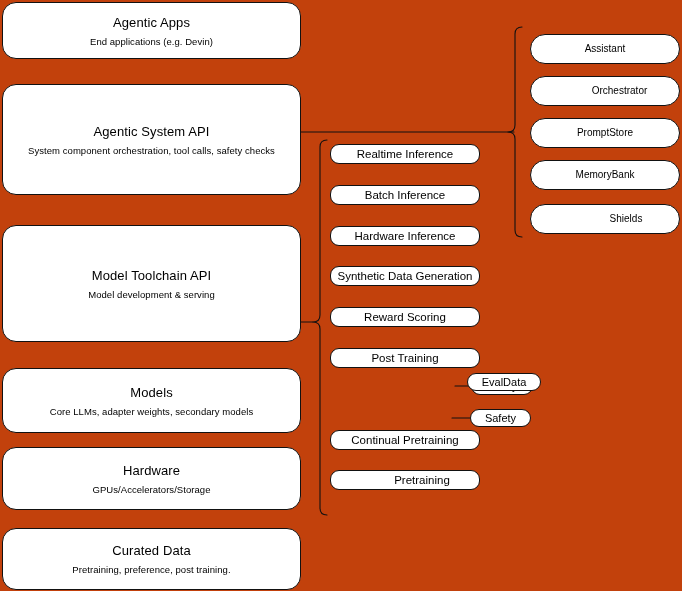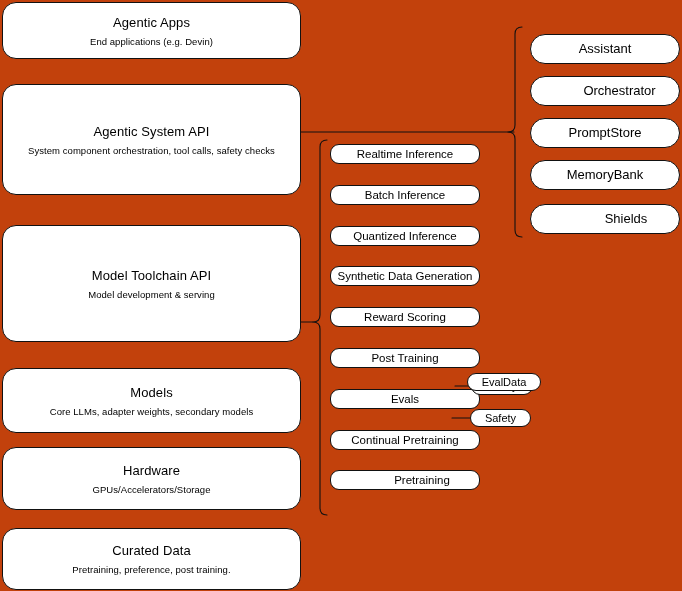--- a/index.html
+++ b/index.html
@@ -55,21 +55,21 @@
     height: 20px;
     font-size: 11.5px;
     line-height: 14px;
   }
   
   .comp {
     border-radius: 15px;
     left: 530px;
     width: 150px;
     height: 30px;
-    font-size: 13px;
+    font-size: 10px;
     line-height: 14px;
   }
   
   .pill {
     border-radius: 11px;
     font-size: 11px;
     line-height: 13px;
     height: 18px;
     z-index: 5;
   }
@@ -138,33 +138,30 @@
     <div class="subtitle">Pretraining, preference, post training.</div>
   </div>
 
   <div class="node cap" style="top:144px;">
     <span>Realtime Inference</span>
   </div>
   <div class="node cap" style="top:185px;">
     <span>Batch Inference</span>
   </div>
   <div class="node cap" style="top:226px;">
-    <span>Quantized Inference</span>
+    <span>Hardware Inference</span>
   </div>
   <div class="node cap" style="top:266px;">
     <span>Synthetic Data Generation</span>
   </div>
   <div class="node cap" style="top:307px;">
     <span>Reward Scoring</span>
   </div>
   <div class="node cap" style="top:348px;">
     <span>Post Training</span>
-  </div>
-  <div class="node cap" style="top:389px;">
-    <span>Evals</span>
   </div>
   <div class="node cap" style="top:430px;">
     <span>Continual Pretraining</span>
   </div>
   <div class="node cap" style="top:470px;padding-left:34px;">
     <span>Pretraining</span>
   </div>
 
   <div class="node pill" style="left:471px;top:377px;width:62px;">
     <span>Safety</span>

